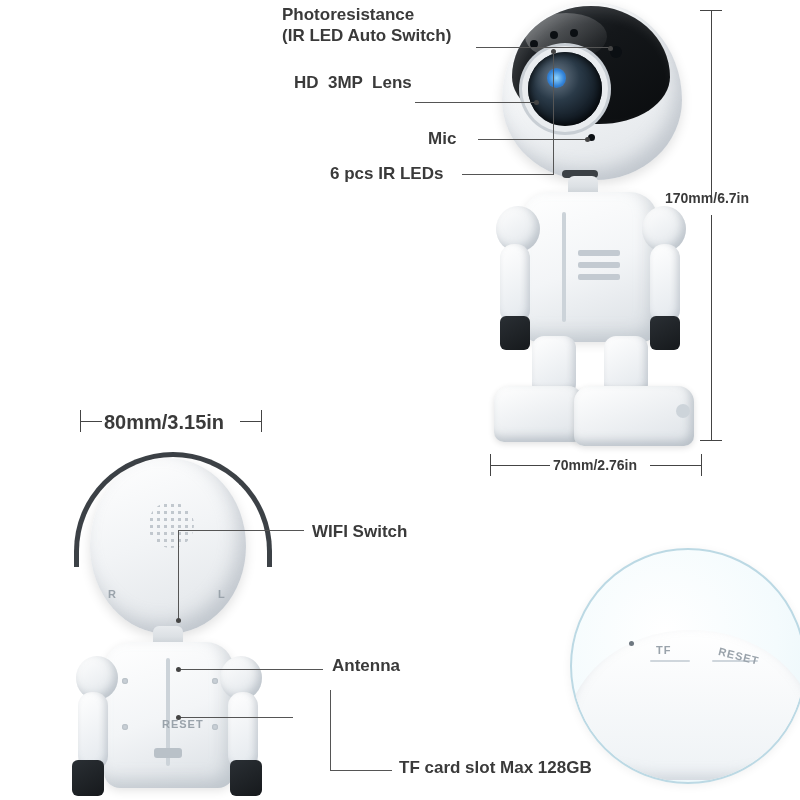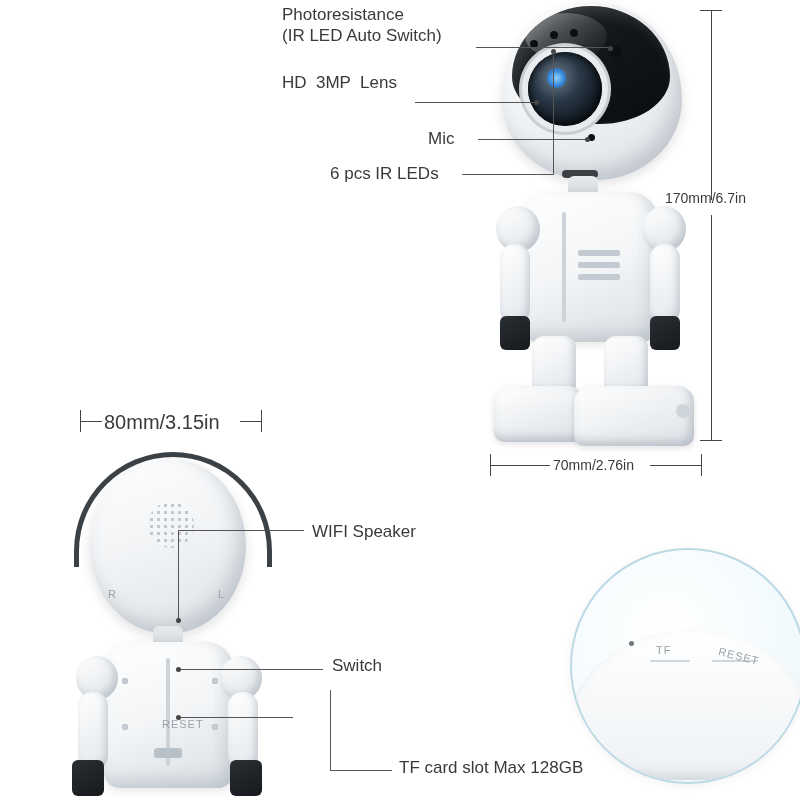--- a/index.html
+++ b/index.html
@@ -4,21 +4,21 @@
 <style>
   html,body{margin:0;padding:0;}
   body{
     width:800px;height:800px;
     background:#ffffff;
     font-family:"Liberation Sans", sans-serif;
     color:#2b2b2b;
     position:relative;
     overflow:hidden;
   }
-  .stage{position:absolute;inset:0;}
+  .stage{position:absolute;inset:0;font-weight:bold;}
   .lbl{position:absolute;font-size:17px;color:#3a3a3a;white-space:pre;line-height:1.25;}
   .dim{position:absolute;font-size:14px;color:#3a3a3a;white-space:nowrap;}
   .line{position:absolute;background:#555;}
   .hline{height:1px;}
   .vline{width:1px;}
   .dimline{background:#444;}
   .tick{position:absolute;background:#444;width:1px;}
   .tickh{position:absolute;background:#444;height:1px;}
   .dot{position:absolute;width:5px;height:5px;border-radius:50%;background:#444;}
 
@@ -161,21 +161,21 @@
 
   <div class="line hline" style="left:478px;top:139px;width:110px;"></div>
   <div class="dot" style="left:585px;top:137px;"></div>
 
   <div class="line hline" style="left:462px;top:174px;width:92px;"></div>
   <div class="line vline" style="left:553px;top:52px;height:122px;"></div>
   <div class="dot" style="left:551px;top:49px;"></div>
 
   <div class="lbl" style="left:282px;top:4px;">Photoresistance
 (IR LED Auto Switch)</div>
-  <div class="lbl" style="left:282px;top:72px;">HD  3MP  Lens</div>
+  <div class="lbl" style="left:294px;top:72px;">HD  3MP  Lens</div>
   <div class="lbl" style="left:428px;top:128px;">Mic</div>
   <div class="lbl" style="left:330px;top:163px;">6 pcs IR LEDs</div>
 
   <div class="line dimline vline" style="left:711px;top:10px;height:190px;"></div>
   <div class="line dimline vline" style="left:711px;top:215px;height:225px;"></div>
   <div class="line dimline tickh" style="left:700px;top:10px;width:22px;height:1px;"></div>
   <div class="line dimline tickh" style="left:700px;top:440px;width:22px;height:1px;"></div>
   <div class="dim" style="left:665px;top:190px;">170mm/6.7in</div>
 
   <div class="line dimline hline" style="left:490px;top:465px;width:60px;"></div>
@@ -227,22 +227,22 @@
 
   <div class="line hline" style="left:178px;top:669px;width:145px;"></div>
   <div class="dot" style="left:176px;top:667px;"></div>
 
   <div class="line hline" style="left:178px;top:717px;width:115px;"></div>
   <div class="dot" style="left:176px;top:715px;"></div>
 
   <div class="line hline" style="left:330px;top:770px;width:62px;"></div>
   <div class="line vline" style="left:330px;top:690px;height:80px;"></div>
 
-  <div class="lbl" style="left:312px;top:521px;">WIFI Speaker</div>
-  <div class="lbl" style="left:332px;top:655px;">Switch</div>
+  <div class="lbl" style="left:312px;top:521px;">WIFI Switch</div>
+  <div class="lbl" style="left:332px;top:655px;">Antenna</div>
   <div class="lbl" style="left:399px;top:757px;">TF card slot Max 128GB</div>
 
   <div class="inset" style="left:570px;top:548px;width:232px;height:232px;">
     <div class="panel" style="left:-6px;top:80px;width:250px;height:150px;"></div>
     <div class="slotline" style="left:78px;top:110px;width:40px;"></div>
     <div class="slotline" style="left:140px;top:110px;width:46px;"></div>
     <div class="dot" style="left:57px;top:91px;background:#6e7780;"></div>
     <div class="tinytext" style="left:84px;top:94px;">TF</div>
     <div class="tinytext" style="left:146px;top:100px;transform:rotate(14deg);">RESET</div>
   </div>

